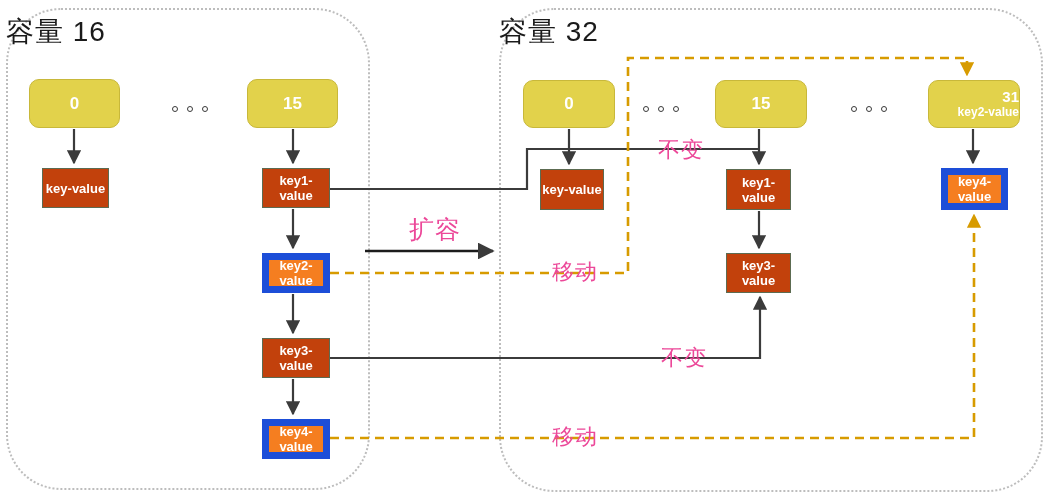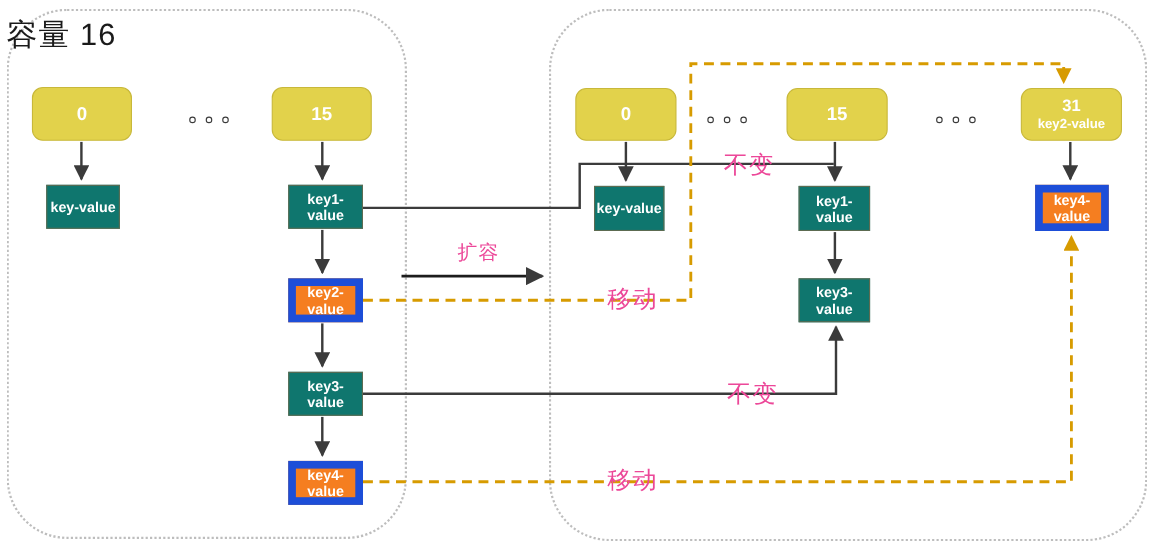--- a/index.html
+++ b/index.html
@@ -10,41 +10,42 @@
   .container-title{position:absolute;font-size:28px;color:#1a1a1a;letter-spacing:1px;}
 
   .bucket{position:absolute;background:#e2d24b;border:1px solid #c8b83a;border-radius:10px;
           color:#ffffff;font-weight:bold;font-size:17px;display:flex;align-items:center;
           justify-content:center;flex-direction:column;box-sizing:border-box;line-height:1.15;}
   .bucket .sub{font-size:12px;font-weight:bold;}
   .bucket .num-sm{font-size:15px;font-weight:bold;}
 
   .node{position:absolute;color:#ffffff;font-weight:bold;font-size:13px;display:flex;
         align-items:center;justify-content:center;box-sizing:border-box;text-align:center;}
-  .node.green{background:#0f766e;border:1px solid #5c6b51;}
+  .node.green{background:#c2410c;border:1px solid #5c6b51;}
   .node.orange{background:#f57e20;border:7px solid #1d4ed8;}
 
   .ellipsis{position:absolute;display:flex;gap:9px;align-items:center;transform:translate(-50%,-50%);}
   .ellipsis i{display:block;width:4px;height:4px;border:1.4px solid #3a3a3a;border-radius:50%;background:transparent;}
 
   .edge-label{position:absolute;transform:translate(-50%,-50%);font-size:22px;color:#ec4899;
               white-space:nowrap;letter-spacing:1px;}
-  .edge-label.big{font-size:18px;}
+  .edge-label.big{font-size:25px;}
 
   svg.wires{position:absolute;left:0;top:0;pointer-events:none;}
 </style>
 </head>
 <body>
 
 <div id="canvas">
 
   <div class="container" style="left:6px;top:8px;width:360px;height:478px;"></div>
   <div class="container" style="left:499px;top:8px;width:540px;height:480px;"></div>
 
   <div class="container-title" style="left:6px;top:13px;width:360px;">容量 16</div>
+  <div class="container-title" style="left:499px;top:13px;width:540px;">容量 32</div>
 
   <svg class="wires" width="1047" height="498" viewBox="0 0 1047 498">
     <defs>
       <marker id="ah-dark" viewBox="0 0 10 10" refX="9" refY="5" markerWidth="6.5" markerHeight="6.5" orient="auto-start-reverse">
         <path d="M0,0 L10,5 L0,10 z" fill="#3b3b3b"></path>
       </marker>
       <marker id="ah-orange" viewBox="0 0 10 10" refX="9" refY="5" markerWidth="5.5" markerHeight="5.5" orient="auto-start-reverse">
         <path d="M0,0 L10,5 L0,10 z" fill="#d79b00"></path>
       </marker>
     </defs>
@@ -88,21 +89,21 @@
       <i></i>
       <i></i>
       <i></i>
     </div>
   <div class="bucket" style="left:715px;top:80px;width:92px;height:48px;">15</div>
   <div class="ellipsis" style="left:869px;top:109px;">
       <i></i>
       <i></i>
       <i></i>
     </div>
-  <div class="bucket" style="left:928px;top:80px;width:92px;height:48px;">
+  <div class="bucket" style="left:928px;top:80px;width:92px;height:48px;align-items:flex-end;">
     <span class="num-sm">31</span>
     <span class="sub">key2-value</span>
   </div>
 
   <div class="node green" style="left:540px;top:169px;width:64px;height:41px;">key-value</div>
   <div class="node green" style="left:726px;top:169px;width:65px;height:41px;">key1-value</div>
   <div class="node green" style="left:726px;top:253px;width:65px;height:40px;">key3-value</div>
   <div class="node orange" style="left:941px;top:168px;width:67px;height:42px;">key4-value</div>
 
   <div class="edge-label big" style="left:435px;top:229px;">扩容</div>

